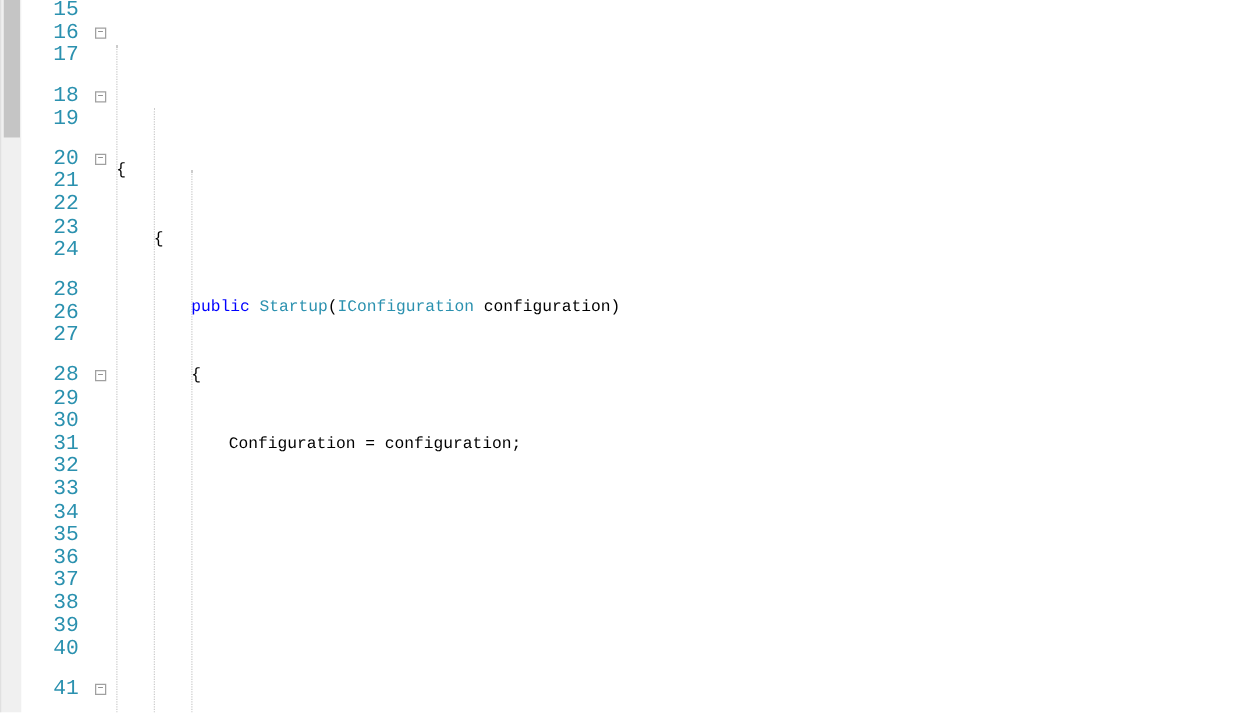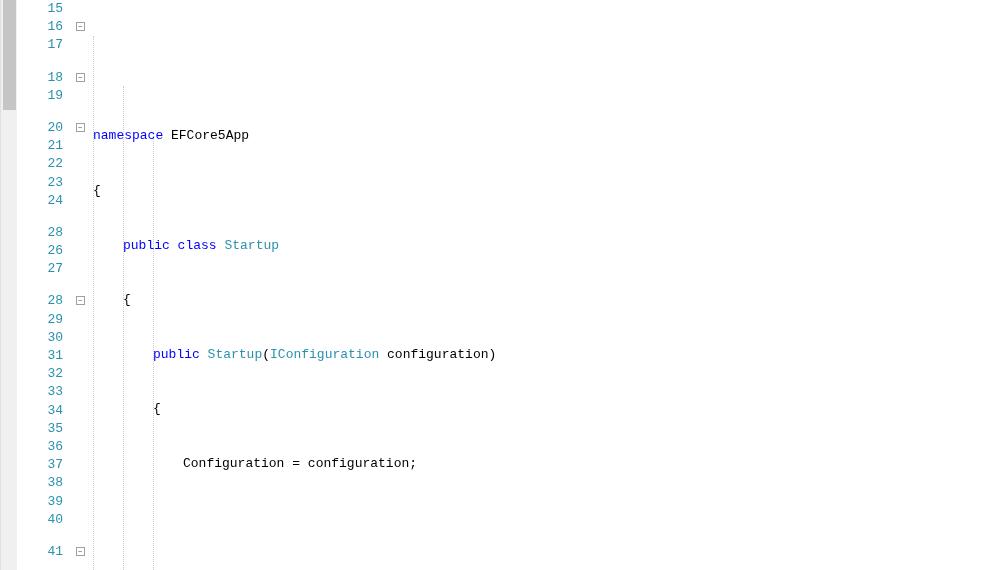--- a/index.html
+++ b/index.html
@@ -34,21 +34,21 @@
     border-radius: 0;
   }
   .gutter {
     width: 58px;
     flex-shrink: 0;
     background: #fff;
     text-align: right;
     padding-right: 12px;
     color: #2b91af;
     user-select: none;
-    font-size: 13px;
+    font-size: 17px;
     line-height: 18.2px;
   }
   .gutter .ln { height: 18.2px; }
   .gutter .refspace { height: 14px; }
   .fold-col {
     width: 16px;
     flex-shrink: 0;
     position: relative;
     line-height: 18.2px;
   }
@@ -189,23 +189,21 @@
   </div>
 
   <div class="code">
     <div class="guides">
       <div class="indent-guide" style="left:2px; top:36px; bottom:0;"></div>
       <div class="indent-guide" style="left:32px; top:86px; bottom:0;"></div>
       <div class="indent-guide" style="left:62px; top:136px; bottom:0;"></div>
     </div>
 
     <div class="line"></div>
-    <div class="line"><span class="kw">namespace</span><span> EFCore5App</span></div>
     <div class="line"><span>{</span></div>
-    <div class="line" style="padding-left:30px"><span class="kw">public</span><span class="kw"> class</span><span class="type"> Startup</span></div>
     <div class="line" style="padding-left:30px"><span>{</span></div>
     <div class="line" style="padding-left:60px"><span class="kw">public</span><span class="type"> Startup</span><span>(</span><span class="type">IConfiguration</span><span> configuration)</span></div>
     <div class="line" style="padding-left:60px"><span>{</span></div>
     <div class="line" style="padding-left:90px"><span>Configuration = </span><span>configuration</span><span>;</span></div>
     
     
     
     
     
     

